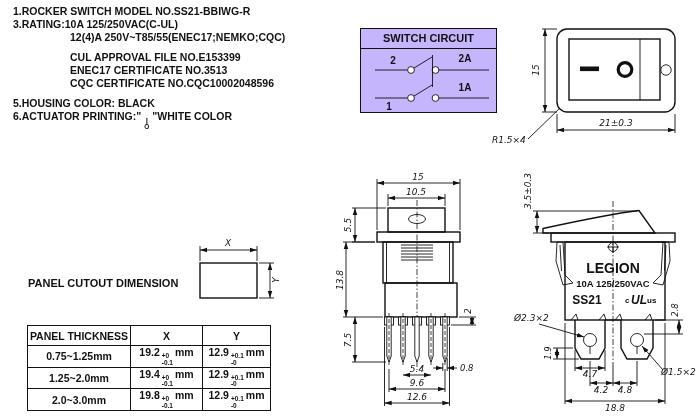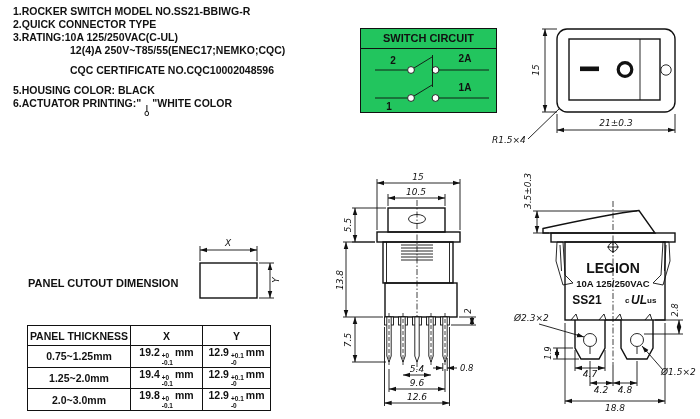--- a/index.html
+++ b/index.html
@@ -9,21 +9,21 @@
   .specs{position:absolute;left:6px;top:5px;width:352px;font-size:10.5px;
          font-weight:bold;line-height:13px;white-space:nowrap;margin-left:7px;}
   .sl.ind{padding-left:57px;}
   .gap{height:7px;}
   .io-sym{display:inline-flex;flex-direction:column;align-items:center;
           line-height:1;vertical-align:-3px;margin:0 3px;}
   .io-sym .iot{font-size:8px;line-height:.8;}
   .io-sym .iob{font-size:6.5px;line-height:1;}
   
   .circuit-box{position:absolute;left:360px;top:28px;width:137px;height:85px;
-               border:1.6px solid #111;box-sizing:border-box;background:#22c55e;}
+               border:1.6px solid #111;box-sizing:border-box;background:#c4b5fd;}
   .circuit-title{height:19px;border-bottom:1.6px solid #111;text-align:center;
                  font-weight:bold;font-size:11px;line-height:19px;}
   
   svg{position:absolute;overflow:visible;}
   svg text{font-family:"Liberation Sans",sans-serif;fill:#111;}
   .dim{font-family:"DejaVu Sans",sans-serif;font-style:italic;font-size:9px;}
   .dimS{font-family:"DejaVu Sans",sans-serif;font-style:italic;font-size:8.5px;}
   .lbl{font-weight:bold;font-size:10px;}
   .brand{font-weight:bold;font-size:14px;}
   .rating{font-weight:bold;font-size:9.5px;}
@@ -47,24 +47,25 @@
   .tol{display:inline-flex;flex-direction:column;align-items:flex-start;
        font-size:6.5px;line-height:1.05;vertical-align:-2px;margin:0 2px 0 2px;font-weight:bold;}
 </style>
 </head>
 <body>
 
 <div class="sheet">
 
   <div class="specs">
     <div class="sl">1.ROCKER SWITCH MODEL NO.SS21-BBIWG-R</div>
-    <div class="sl">2.QUICK CONNECTOR TYPE</div>
     <div class="sl">3.RATING:10A 125/250VAC(C-UL)</div>
     <div class="sl ind">12(4)A 250V~T85/55(ENEC17;NEMKO;CQC)</div>
     <div class="gap"></div>
+    <div class="sl ind">CUL APPROVAL FILE NO.E153399</div>
+    <div class="sl ind">ENEC17 CERTIFICATE NO.3513</div>
     <div class="sl ind">CQC CERTIFICATE NO.CQC10002048596</div>
     <div class="gap"></div>
     <div class="sl">5.HOUSING COLOR: BLACK</div>
     <div class="sl">
       <span>6.ACTUATOR PRINTING:"</span><span class="io-sym">
           <span class="iot">|</span>
           <span class="iob">O</span>
         </span><span>"WHITE COLOR</span>
     </div>
   </div>

